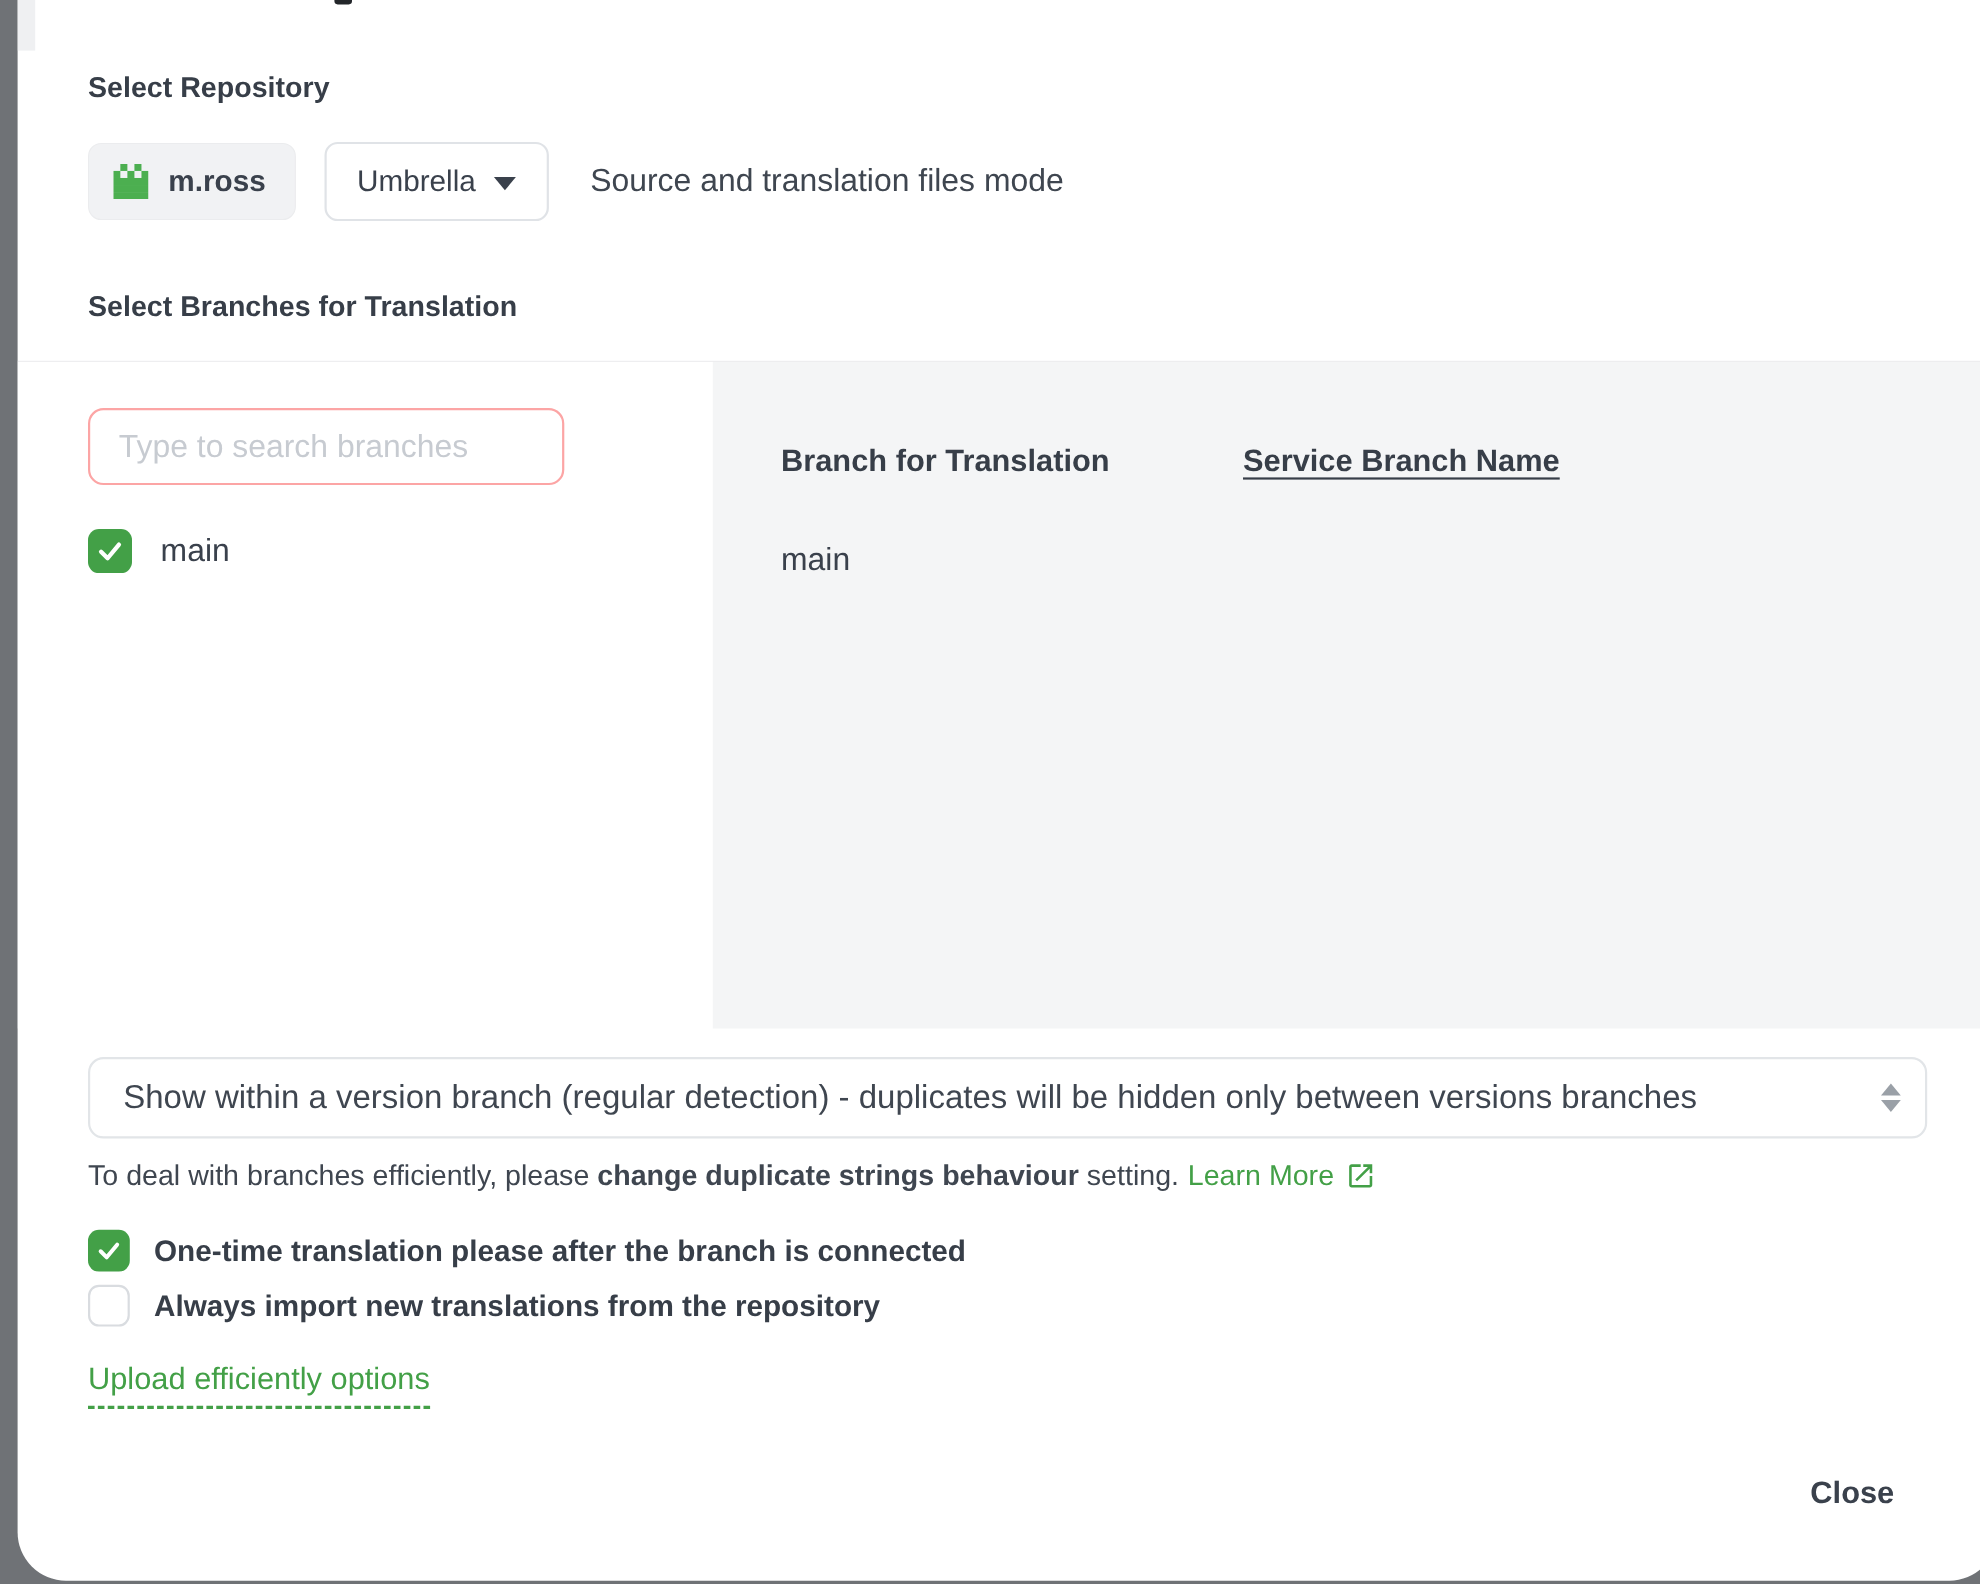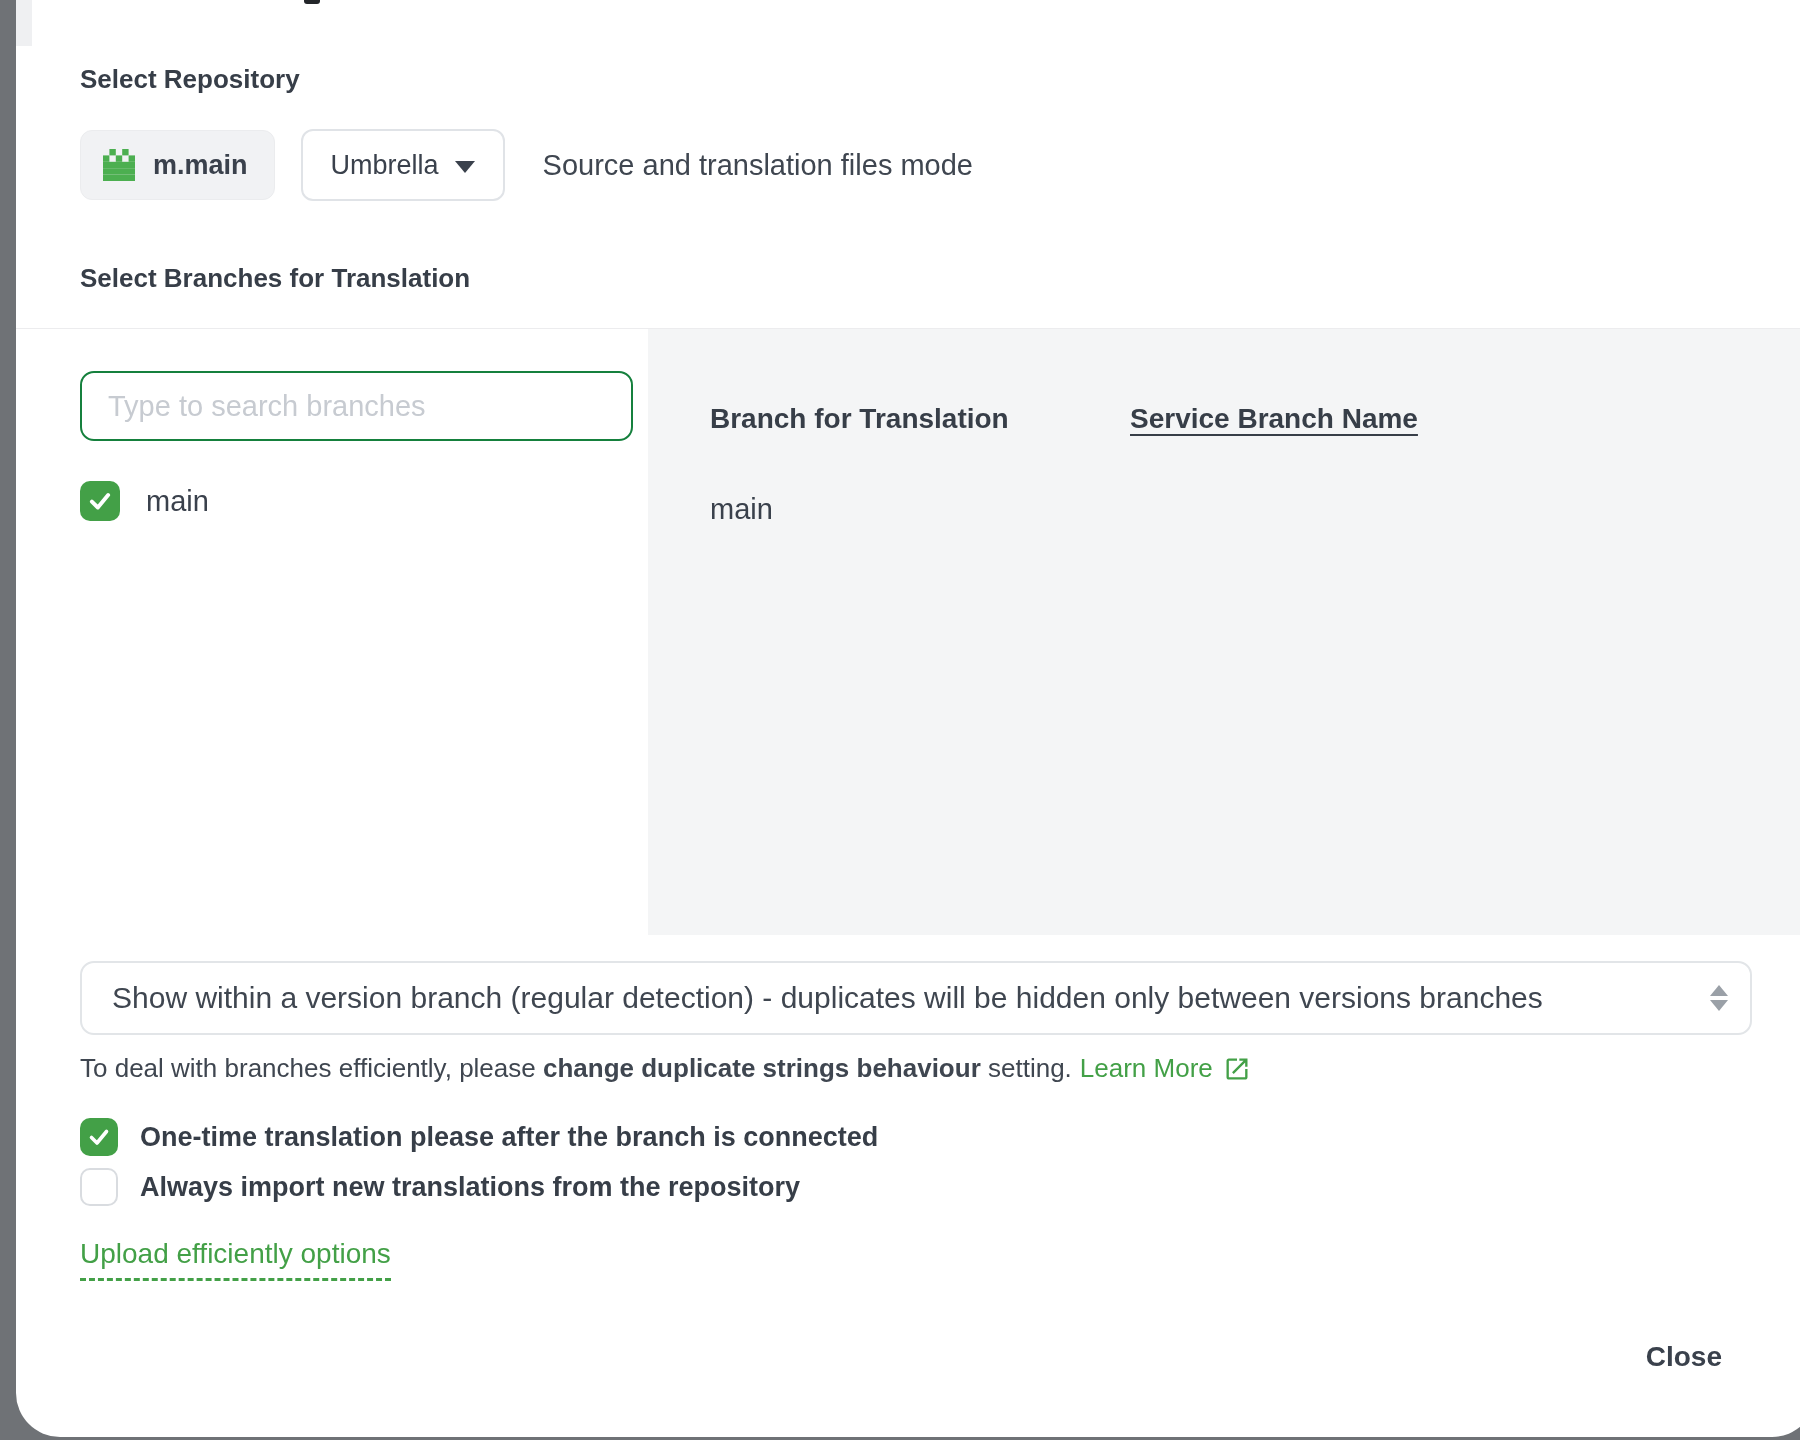--- a/index.html
+++ b/index.html
@@ -38,21 +38,21 @@
     font-size:27px; color:#3a414c; cursor:pointer;
   }
   .caret-down { width:0; height:0; border-left:10px solid transparent; border-right:10px solid transparent; border-top:12px solid #3a414c; margin-top:4px; }
   .mode-text { margin-left:38px; font-size:29px; color:#3f4650; }
 
   .branches-heading { margin-top:62px; }
 
   .split { display:flex; border-top:1px solid #ececee; height:607px; margin-top:34px; }
   .pane-left { width:632px; background:#fff; padding:42px 0 0 64px; }
   .search-input {
-    width:553px; height:70px; border:2px solid #15803d; border-radius:14px;
+    width:433px; height:70px; border:2px solid #fca5a5; border-radius:14px;
     font-size:29px; color:#3a414c; padding:0 26px; outline:none;
     font-family:"Liberation Sans","DejaVu Sans",sans-serif;
   }
   .search-input::placeholder { color:#c7cbd1; }
   .branch-row { display:flex; align-items:center; gap:26px; margin-top:40px; cursor:pointer; }
   .cb { width:40px; height:40px; border-radius:10px; display:flex; align-items:center; justify-content:center; flex:0 0 auto; }
   .cb.checked { background:#43a047; }
   .branch-name { font-size:29px; color:#3a414c; }
 
   .pane-right { flex:1; background:#f4f5f6; padding:74px 0 0 62px; }
@@ -128,21 +128,21 @@
             <rect x="6" y="0" width="6" height="6"></rect>
               <rect x="18" y="0" width="6" height="6"></rect>
             <rect x="0" y="6" width="6" height="6"></rect>
               <rect x="12" y="6" width="6" height="6"></rect>
               <rect x="24" y="6" width="6" height="6"></rect>
             <rect x="0" y="12" width="30" height="6"></rect>
             <rect x="0" y="18" width="30" height="6"></rect>
             <rect x="0" y="24" width="30" height="6"></rect>
           </g>
         </svg>
-        <span>m.main</span>
+        <span>m.ross</span>
       </div>
 
       <div class="dropdown">
         <span>Umbrella</span>
         <span class="caret-down"></span>
       </div>
 
       <span class="mode-text">Source and translation files mode</span>
     </div>
 

